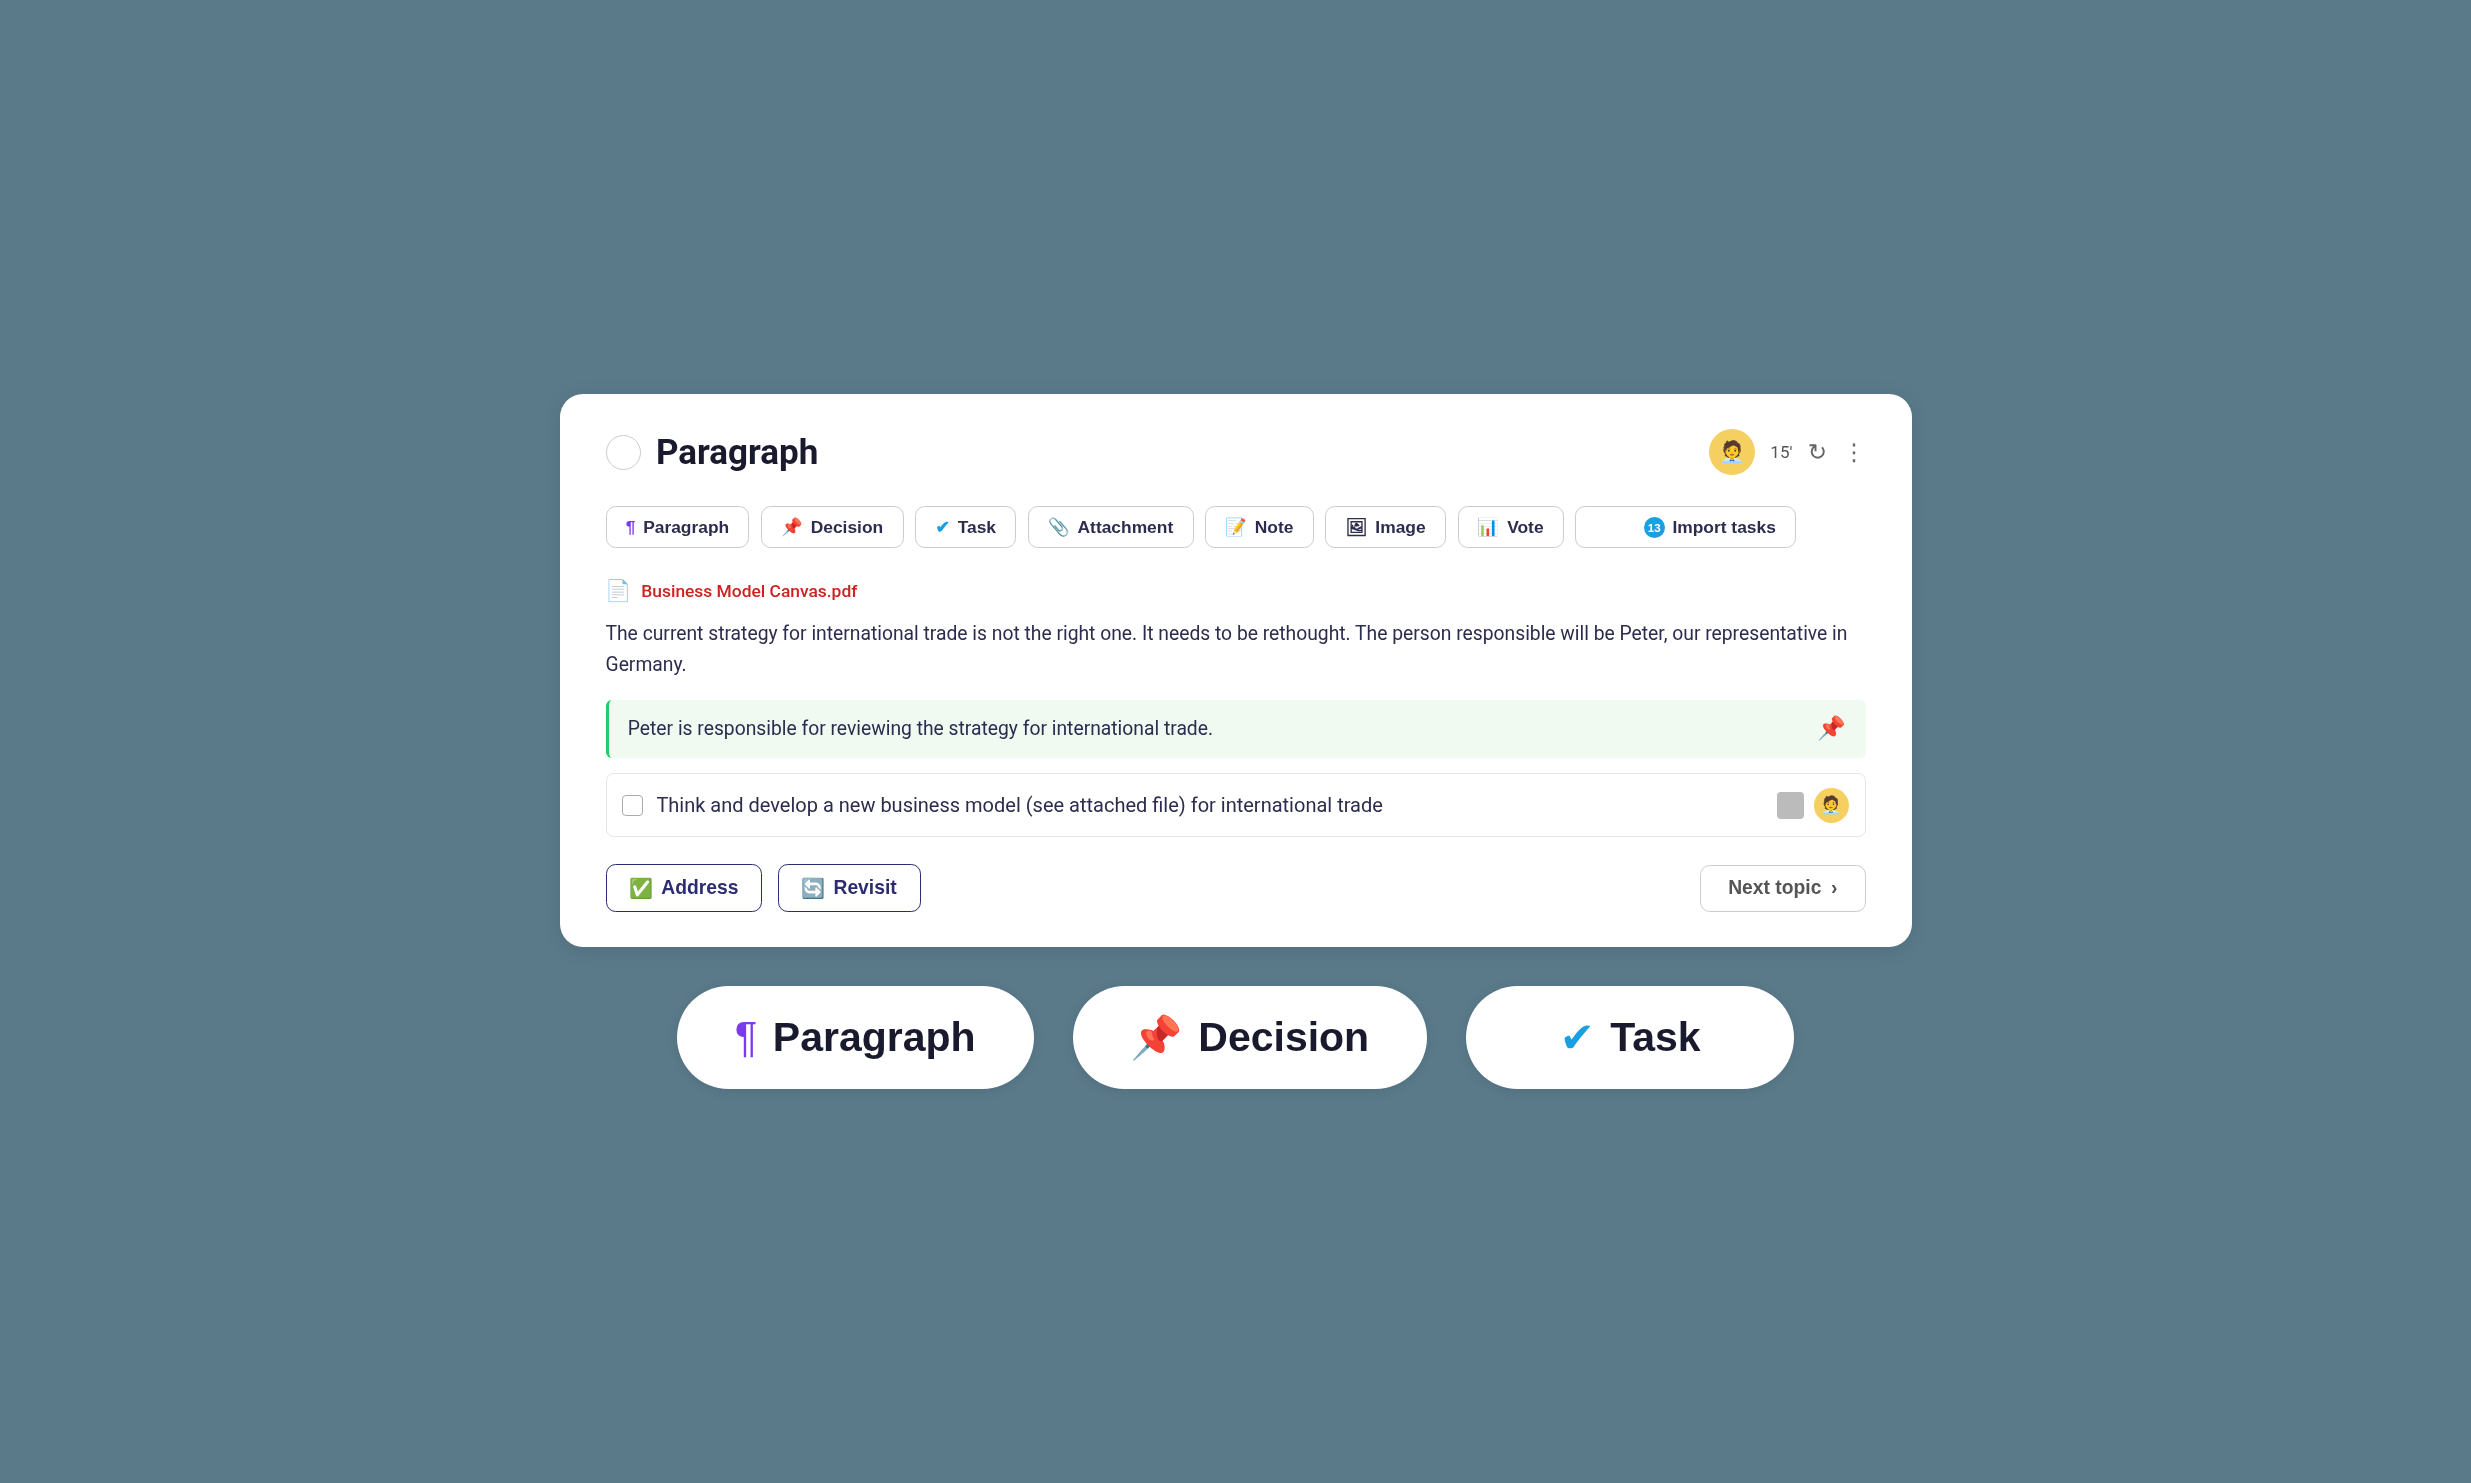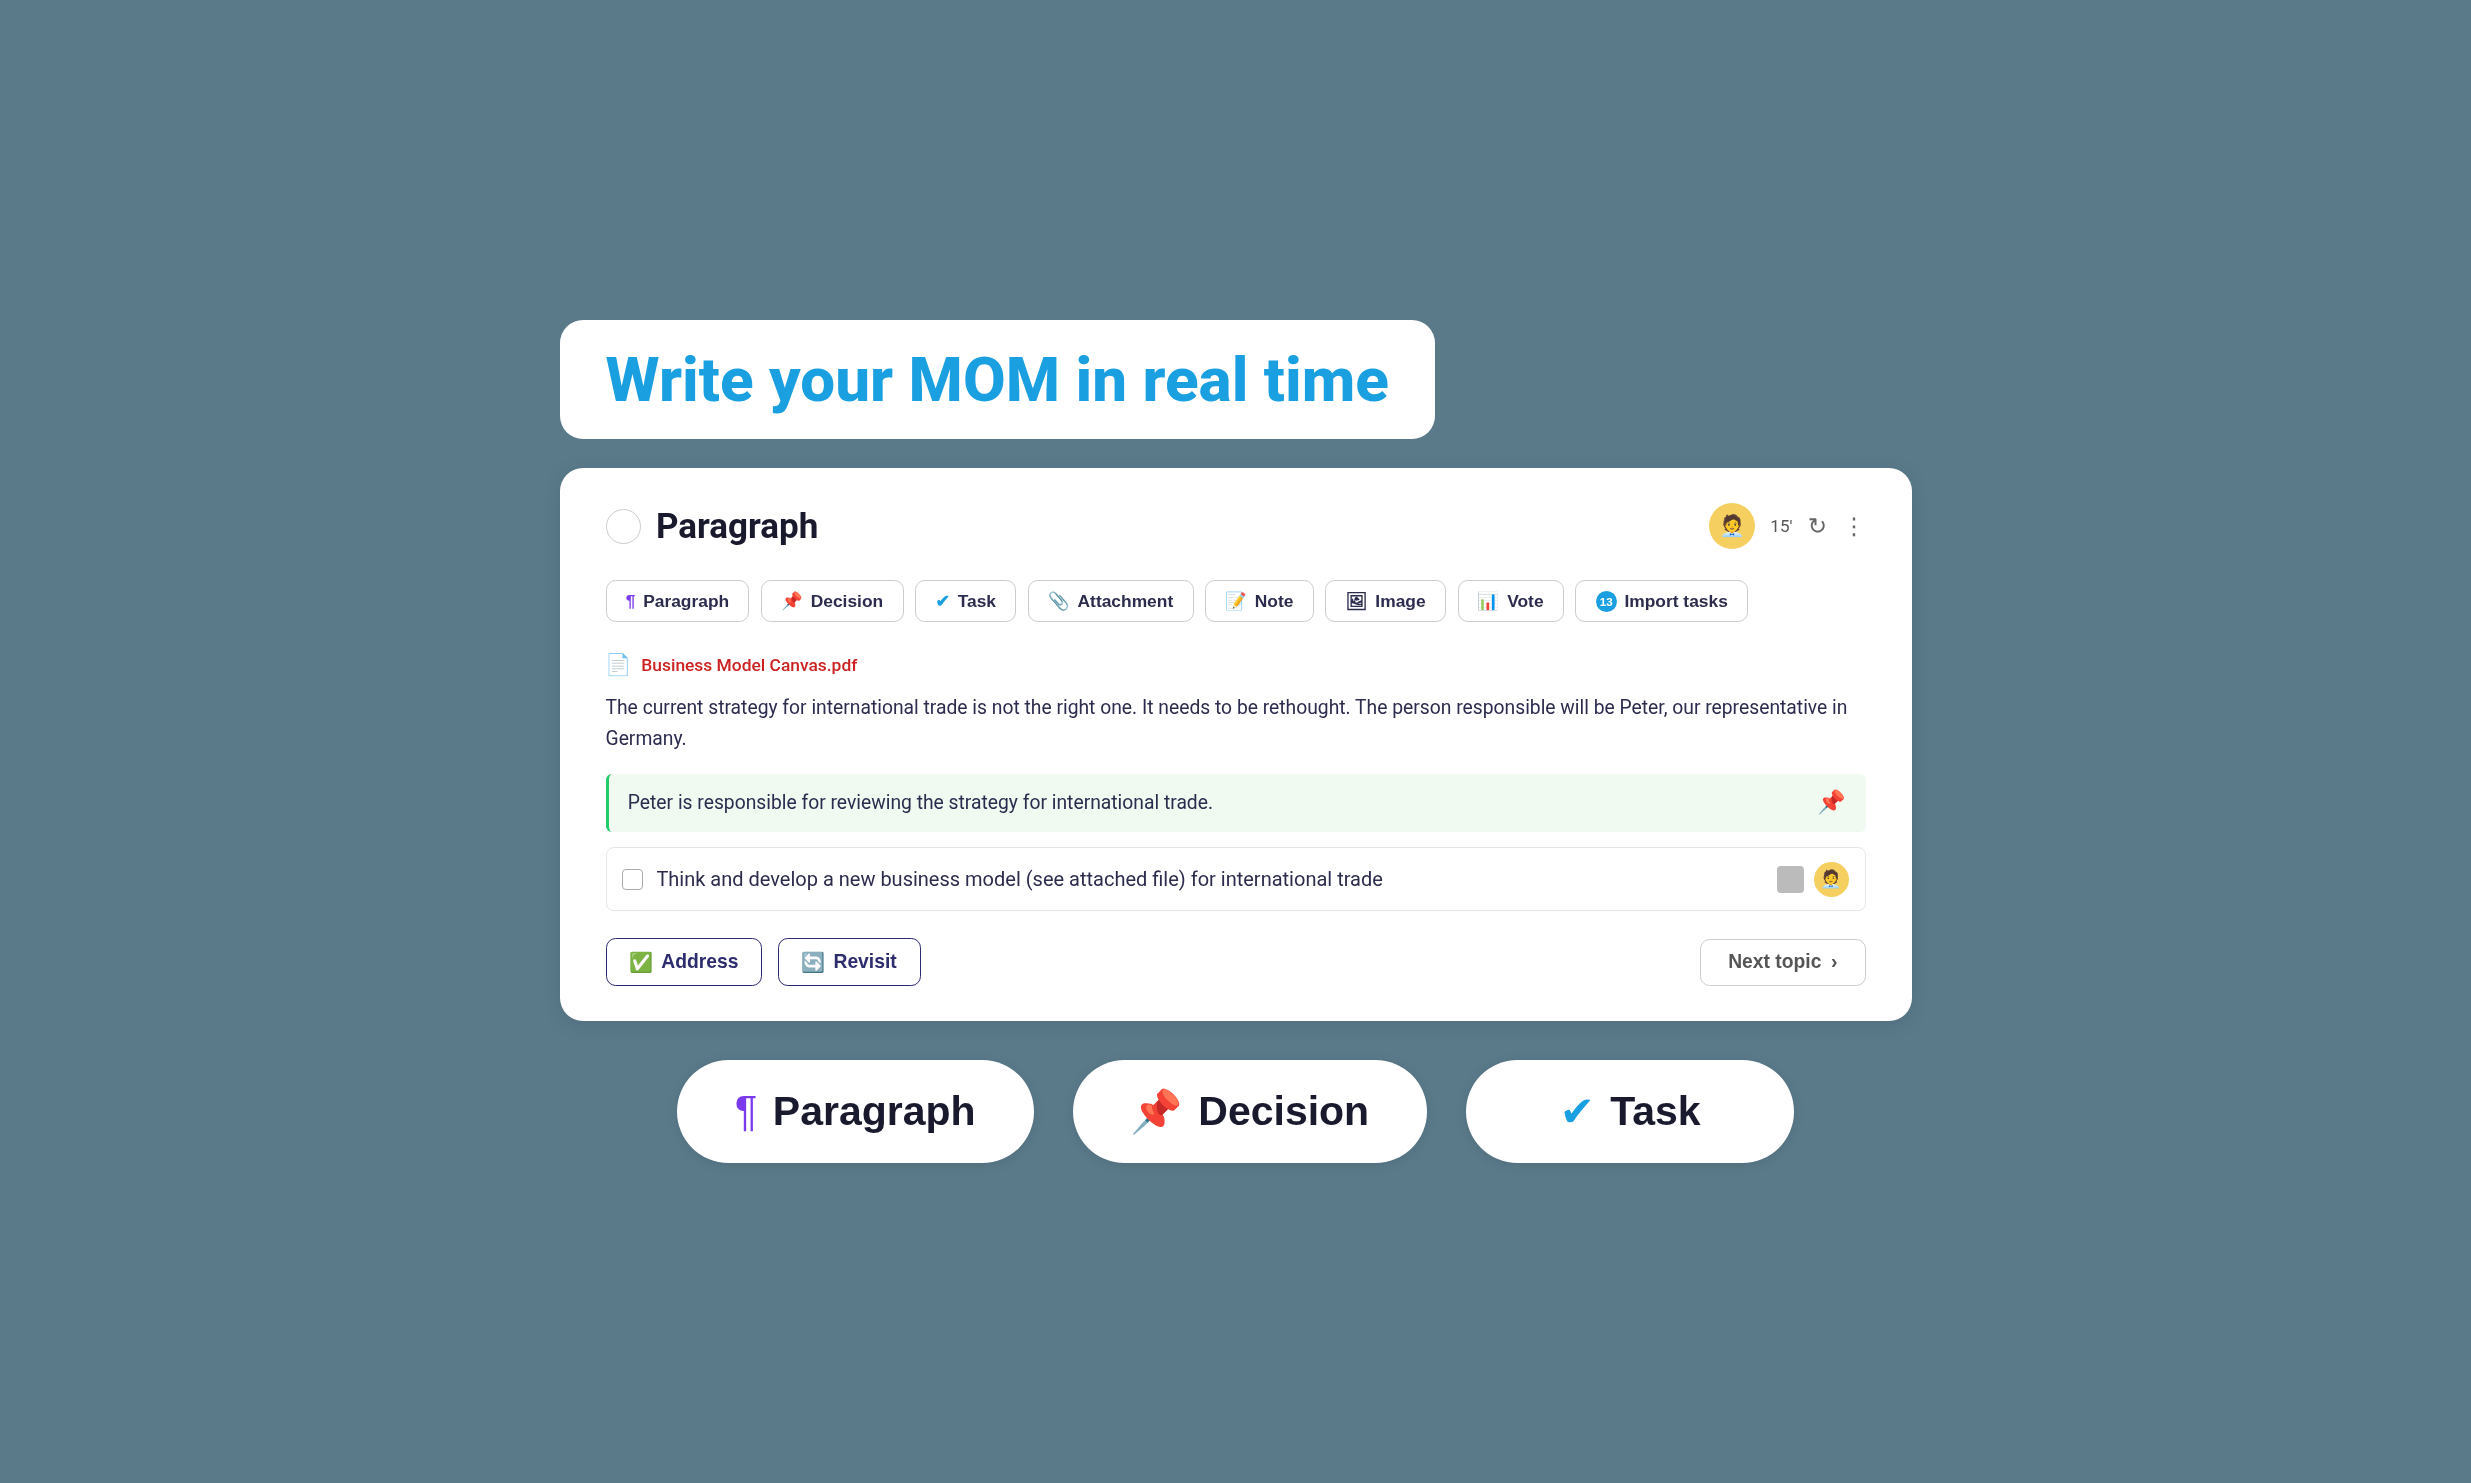--- a/index.html
+++ b/index.html
@@ -134,20 +134,21 @@
       background: #1a9fe0;
       color: white;
       border-radius: 50%;
       width: 21px;
       height: 21px;
       display: flex;
       align-items: center;
       justify-content: center;
       font-size: 11.6px;
       font-weight: 700;
+      margin-left: 48px;
     }
 
     
     .content-area {
       margin-bottom: 27px;
     }
 
     .attachment-row {
       display: flex;
       align-items: center;
@@ -321,23 +322,20 @@
       font-size: 41px;
       font-weight: 700;
       color: #1a1a2e;
     }
   </style>
 </head>
 <body>
 
 <div class="page-wrapper">
 
-  <div class="page-title-box">
-    <h1 class="page-title">Write your MOM in real time</h1>
-  </div>
 
   <div class="main-card">
 
     <div class="card-header">
       <div class="card-title-area">
         <div class="circle-icon"></div>
         <span class="card-title">Paragraph</span>
       </div>
       <div class="card-header-right">
         <div class="avatar-yellow">🧑‍💼</div>

